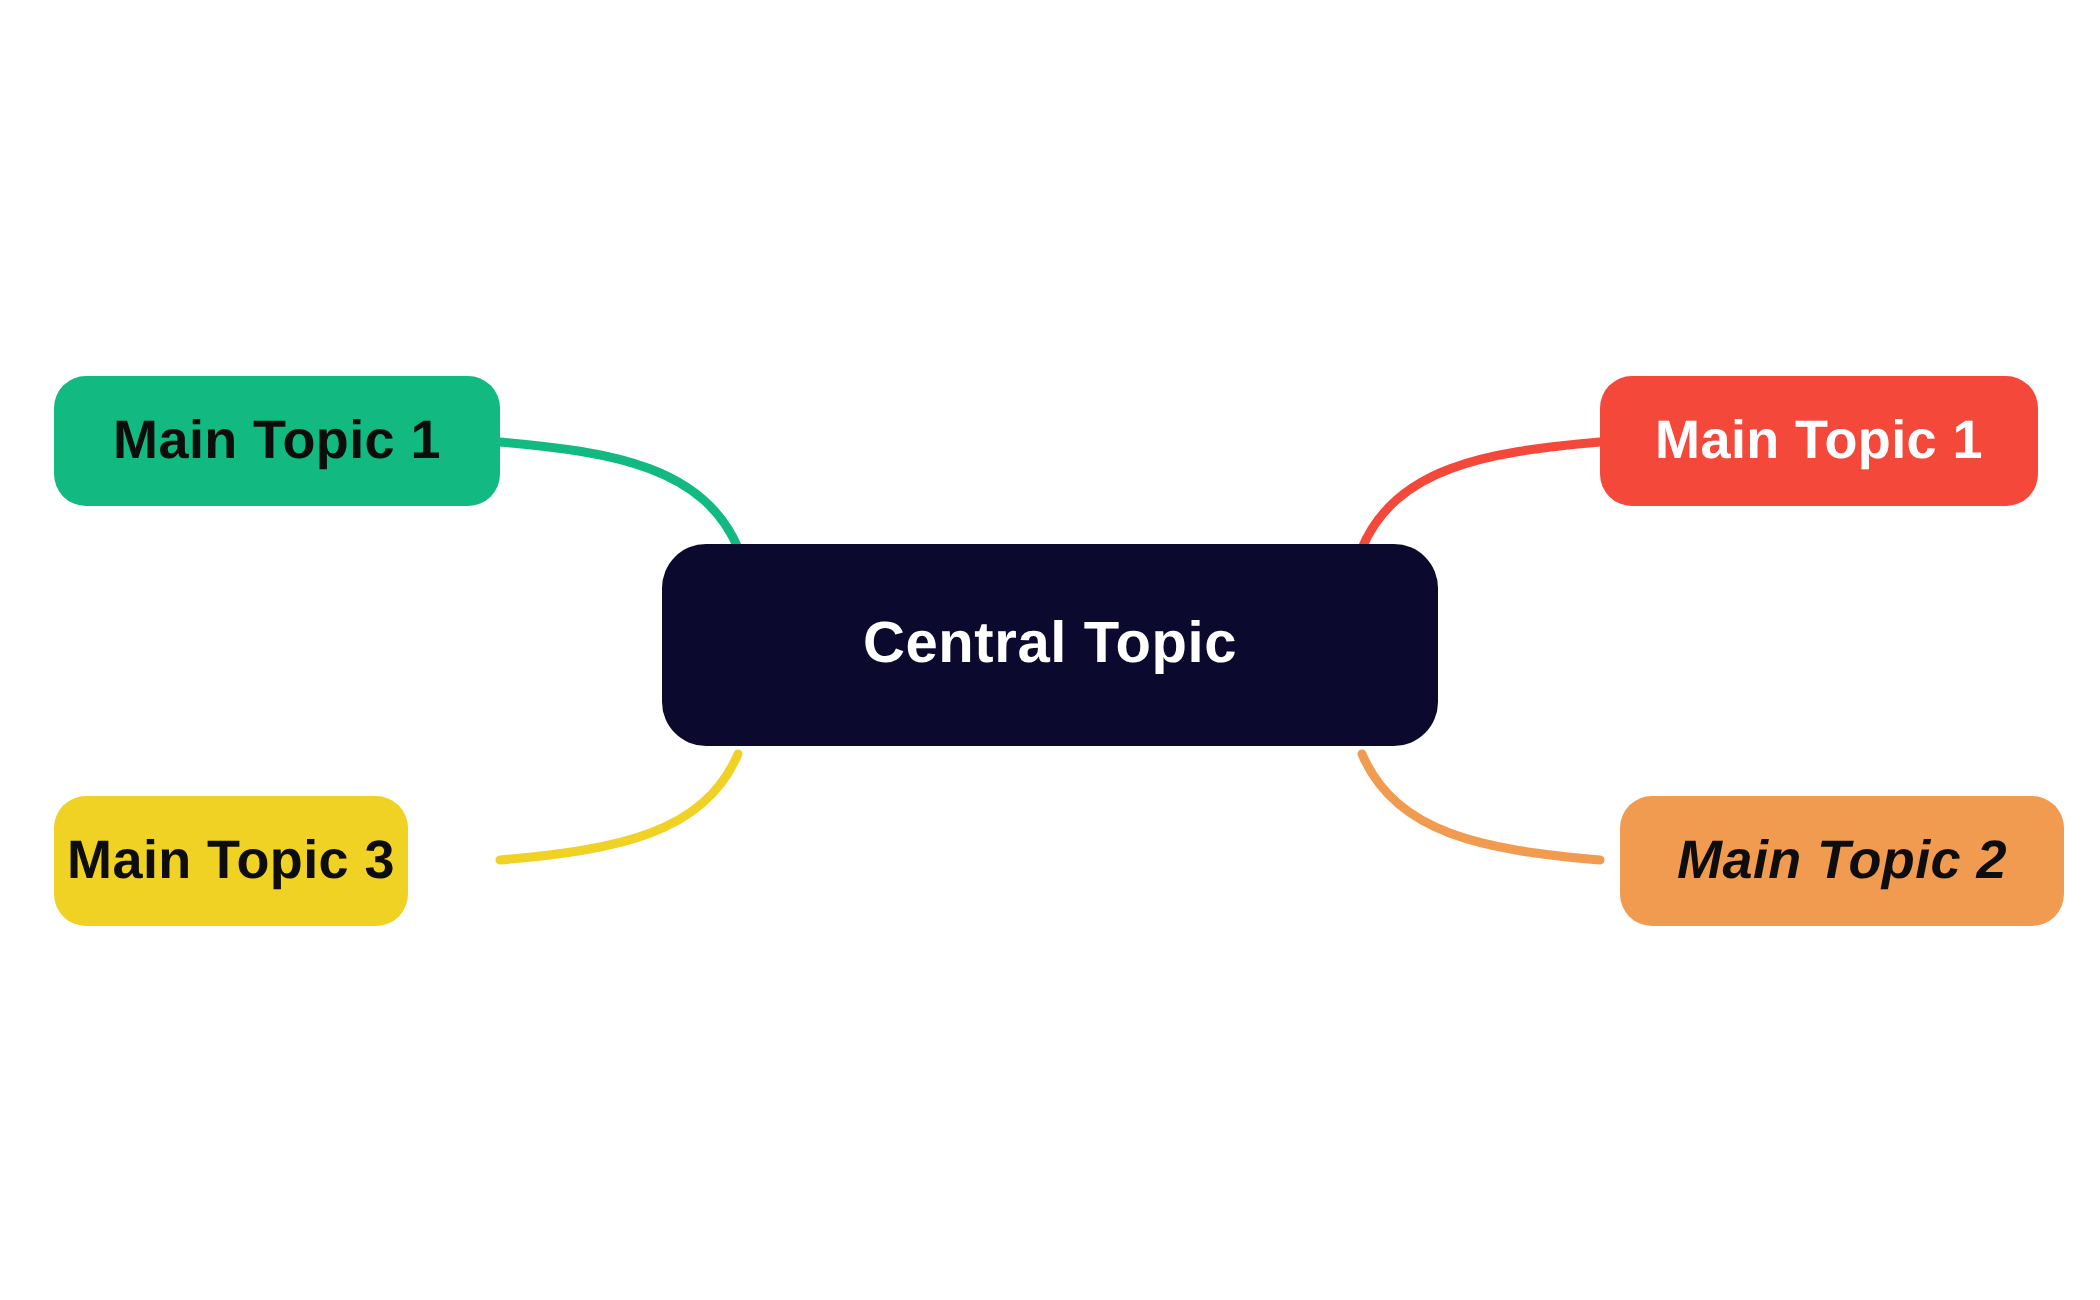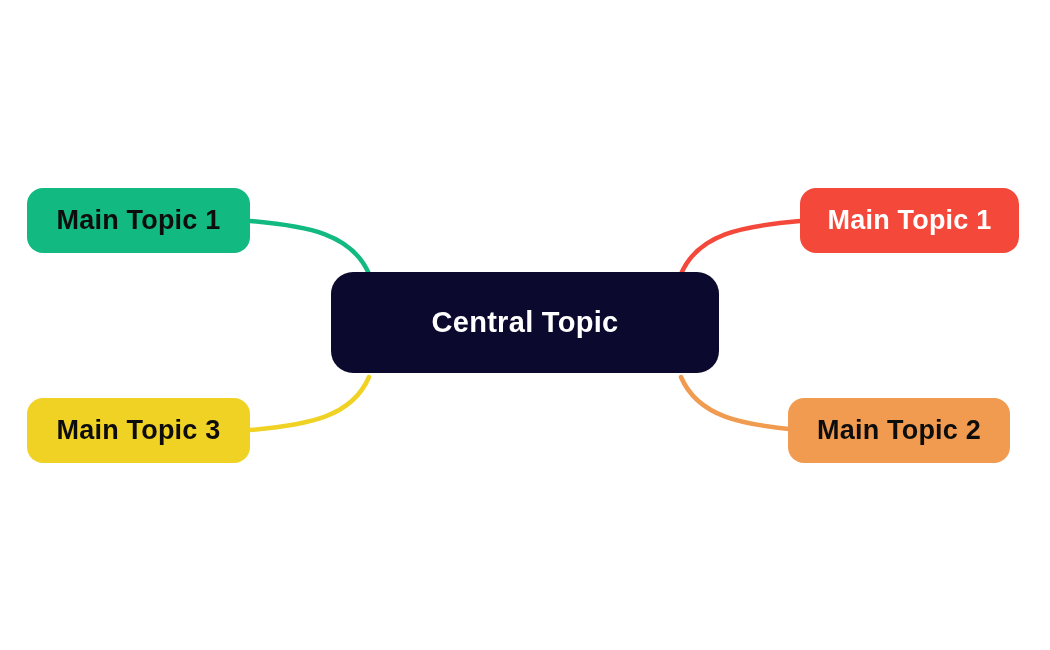--- a/index.html
+++ b/index.html
@@ -44,22 +44,22 @@
     font-size: 29px;
     letter-spacing: 0.3px;
   }
   .node-topic {
     height: 65px;
     border-radius: 16px;
     font-size: 27px;
     letter-spacing: 0.2px;
   }
   .pos-top-right    { left: 800px; top: 188px; width: 219px; }
-  .pos-bottom-right { left: 788px; top: 398px; width: 222px; }
-  .pos-bottom-left  { left: 27px;  top: 398px; width: 223px; }
+  .pos-bottom-right { left: 810px; top: 398px; width: 222px; font-style: italic; }
+  .pos-bottom-left  { left: 27px;  top: 398px; width: 177px; }
   .pos-top-left     { left: 27px;  top: 188px; width: 223px; }
 </style>
 </head>
 <body>
 
 <div class="canvas" style="background-color: rgb(255, 255, 255);">
 
   <svg class="connectors-layer" viewBox="0 0 1050 650" xmlns="http://www.w3.org/2000/svg">
     <path d="M 800 221 C 742 226 698 234 681 274" stroke="#F4483B"></path>
     <path d="M 800 430 C 742 425 698 417 681 377" stroke="#F19B51"></path>

